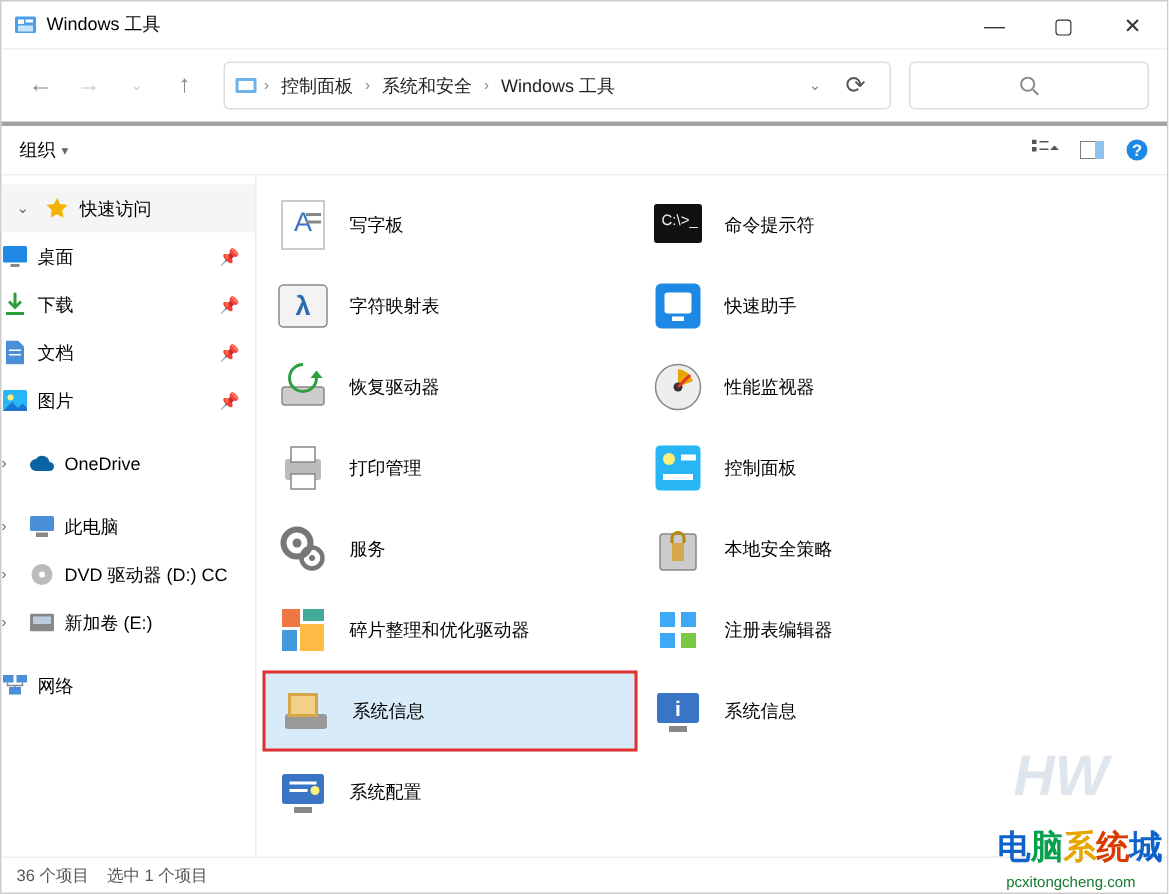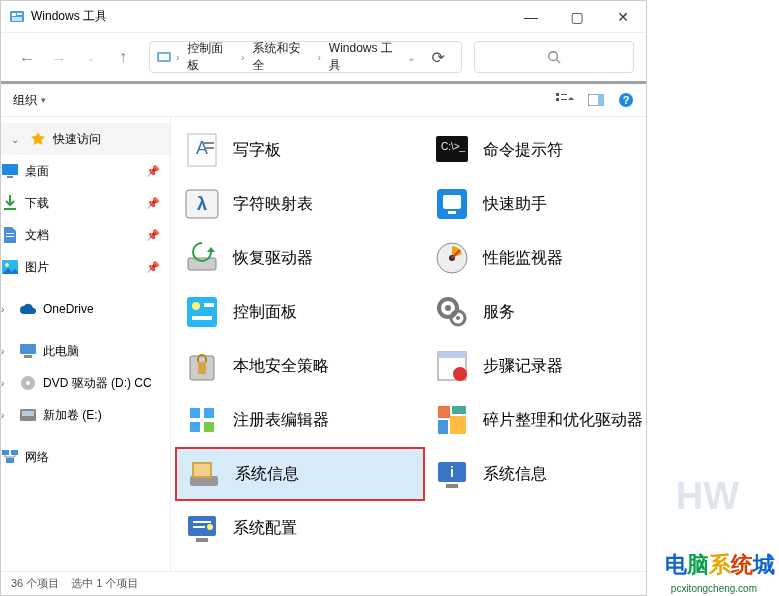--- a/index.html
+++ b/index.html
@@ -1,18 +1,18 @@
 <!DOCTYPE html>
 <html><head>
 <meta charset="utf-8">
 <style>
 * { margin: 0; padding: 0; box-sizing: border-box; font-family: "Microsoft YaHei", "Segoe UI", sans-serif; }
 body { background: #fff; width: 779px; height: 596px; overflow: hidden; position: relative; }
 
-.window { border: 1px solid #ccc; width: 647px; height: 596px; display: flex; flex-direction: column; background: #fff; }
+.window { border: 1px solid #ccc; width: 779px; height: 596px; display: flex; flex-direction: column; background: #fff; }
 
 
 .titlebar { height: 32px; display: flex; align-items: center; padding-left: 8px; border-bottom: 1px solid #eee; }
 .titlebar-icon { width: 16px; height: 16px; margin-right: 6px; }
 .titlebar-title { font-size: 12px; flex: 1; }
 .wbtn { width: 46px; height: 32px; display: flex; align-items: center; justify-content: center; font-size: 14px; color: #333; }
 
 
 .navbar { height: 48px; display: flex; align-items: center; padding: 0 12px; gap: 4px; }
 .nav-arrow { width: 28px; height: 28px; display: flex; align-items: center; justify-content: center; color: #888; font-size: 16px; }
@@ -40,28 +40,28 @@
 .side-icon { width: 18px; height: 18px; display: flex; align-items: center; justify-content: center; }
 .side-label { flex: 1; white-space: nowrap; overflow: hidden; text-overflow: ellipsis; }
 .side-pin { color: #888; font-size: 11px; margin-right: 10px; }
 .side-section-gap { height: 10px; }
 
 
 .content { flex: 1; overflow: auto; padding: 6px 4px; }
 .content-grid { display: grid; grid-template-columns: 250px 290px; }
 .item { display: flex; align-items: center; height: 54px; padding-left: 6px; gap: 10px; }
 .item-icon { width: 42px; height: 42px; display: flex; align-items: center; justify-content: center; }
-.item-label { font-size: 16px; }
+.item-label { font-size: 12px; }
 .item.selected { border: 2px solid #e03030; background: #d7ebf9; }
 
 
 .statusbar { height: 24px; border-top: 1px solid #eee; display: flex; align-items: center; padding: 0 10px; font-size: 11px; color: #555; gap: 12px; }
 
 
-.watermark1 { position: absolute; right: 40px; bottom: 78px; font-size: 38px; font-weight: bold; color: rgba(160,180,200,.35); pointer-events:none;}
+.watermark1 { position: absolute; right: 40px; bottom: 56px; font-size: 38px; font-weight: bold; color: rgba(160,180,200,.35); font-style: italic; pointer-events:none;}
 .watermark2 { position: absolute; right: 4px; bottom: 16px; font-size: 22px; font-weight: bold; pointer-events:none;}
 .watermark2 .a{color:#0e62c9}.watermark2 .b{color:#07a04c}.watermark2 .c{color:#e7a500}.watermark2 .d{color:#d83b01}
 .watermark3 { position: absolute; right: 22px; bottom: 2px; font-size: 10px; color: #147a2e; pointer-events:none;}
 
 svg { display:block; }
 </style>
 </head>
 <body>
 
 <div class="window">
@@ -315,20 +315,30 @@
                 <path d="M18 18 L18 6 A12 12 0 0 1 28 14 z" fill="#e7a500"></path>
                 <circle cx="18" cy="18" r="3" fill="#333"></circle>
                 <line x1="18" y1="18" x2="26" y2="10" stroke="#d33" stroke-width="2"></line>
               </svg>
             </span>
             <span class="item-label">性能监视器</span>
           </div>
           <div class="item">
             <span class="item-icon">
               <svg width="36" height="36" viewBox="0 0 36 36">
+                <rect x="6" y="12" width="24" height="14" rx="2" fill="#bbb"></rect>
+                <rect x="10" y="4" width="16" height="10" fill="#fff" stroke="#888"></rect>
+                <rect x="10" y="22" width="16" height="10" fill="#fff" stroke="#888"></rect>
+              </svg>
+            </span>
+            <span class="item-label">打印管理</span>
+          </div>
+          <div class="item">
+            <span class="item-icon">
+              <svg width="36" height="36" viewBox="0 0 36 36">
                 <rect x="3" y="3" width="30" height="30" rx="3" fill="#29b6f6"></rect>
                 <circle cx="12" cy="12" r="4" fill="#fff176"></circle>
                 <rect x="20" y="9" width="10" height="4" fill="#fff"></rect>
                 <rect x="8" y="22" width="20" height="4" fill="#fff"></rect>
               </svg>
             </span>
             <span class="item-label">控制面板</span>
           </div>
           <div class="item">
             <span class="item-icon">
@@ -347,48 +357,38 @@
                 <rect x="6" y="8" width="24" height="24" rx="2" fill="#ccc" stroke="#888"></rect>
                 <rect x="14" y="14" width="8" height="12" fill="#d4a74a"></rect>
                 <path d="M14 14v-3a4 4 0 018 0v3" fill="none" stroke="#b8860b" stroke-width="2"></path>
               </svg>
             </span>
             <span class="item-label">本地安全策略</span>
           </div>
           <div class="item">
             <span class="item-icon">
               <svg width="36" height="36" viewBox="0 0 36 36">
-                <rect x="4" y="4" width="28" height="28" fill="#fff" stroke="#888"></rect>
-                <rect x="4" y="4" width="28" height="6" fill="#bce"></rect>
-                <circle cx="26" cy="26" r="7" fill="#d33"></circle>
-              </svg>
-            </span>
-            <span class="item-label">步骤记录器</span>
+                <rect x="4" y="4" width="12" height="12" fill="#e74"></rect>
+                <rect x="18" y="4" width="14" height="8" fill="#4a9"></rect>
+                <rect x="4" y="18" width="10" height="14" fill="#49d"></rect>
+                <rect x="16" y="14" width="16" height="18" fill="#fb4"></rect>
+              </svg>
+            </span>
+            <span class="item-label">碎片整理和优化驱动器</span>
           </div>
           <div class="item">
             <span class="item-icon">
               <svg width="36" height="36" viewBox="0 0 36 36">
                 <rect x="6" y="6" width="10" height="10" fill="#3fa9f5"></rect>
                 <rect x="20" y="6" width="10" height="10" fill="#3fa9f5"></rect>
                 <rect x="6" y="20" width="10" height="10" fill="#3fa9f5"></rect>
                 <rect x="20" y="20" width="10" height="10" fill="#7ac943"></rect>
               </svg>
             </span>
             <span class="item-label">注册表编辑器</span>
-          </div>
-          <div class="item">
-            <span class="item-icon">
-              <svg width="36" height="36" viewBox="0 0 36 36">
-                <rect x="4" y="4" width="12" height="12" fill="#e74"></rect>
-                <rect x="18" y="4" width="14" height="8" fill="#4a9"></rect>
-                <rect x="4" y="18" width="10" height="14" fill="#49d"></rect>
-                <rect x="16" y="14" width="16" height="18" fill="#fb4"></rect>
-              </svg>
-            </span>
-            <span class="item-label">碎片整理和优化驱动器</span>
           </div>
           <div class="item selected">
             <span class="item-icon">
               <svg width="36" height="36" viewBox="0 0 36 36">
                 <rect x="4" y="20" width="28" height="10" rx="2" fill="#999"></rect>
                 <rect x="6" y="6" width="20" height="16" fill="#d4a74a"></rect>
                 <rect x="8" y="8" width="16" height="12" fill="#f1d08a"></rect>
               </svg>
             </span>
             <span class="item-label">系统信息</span>

